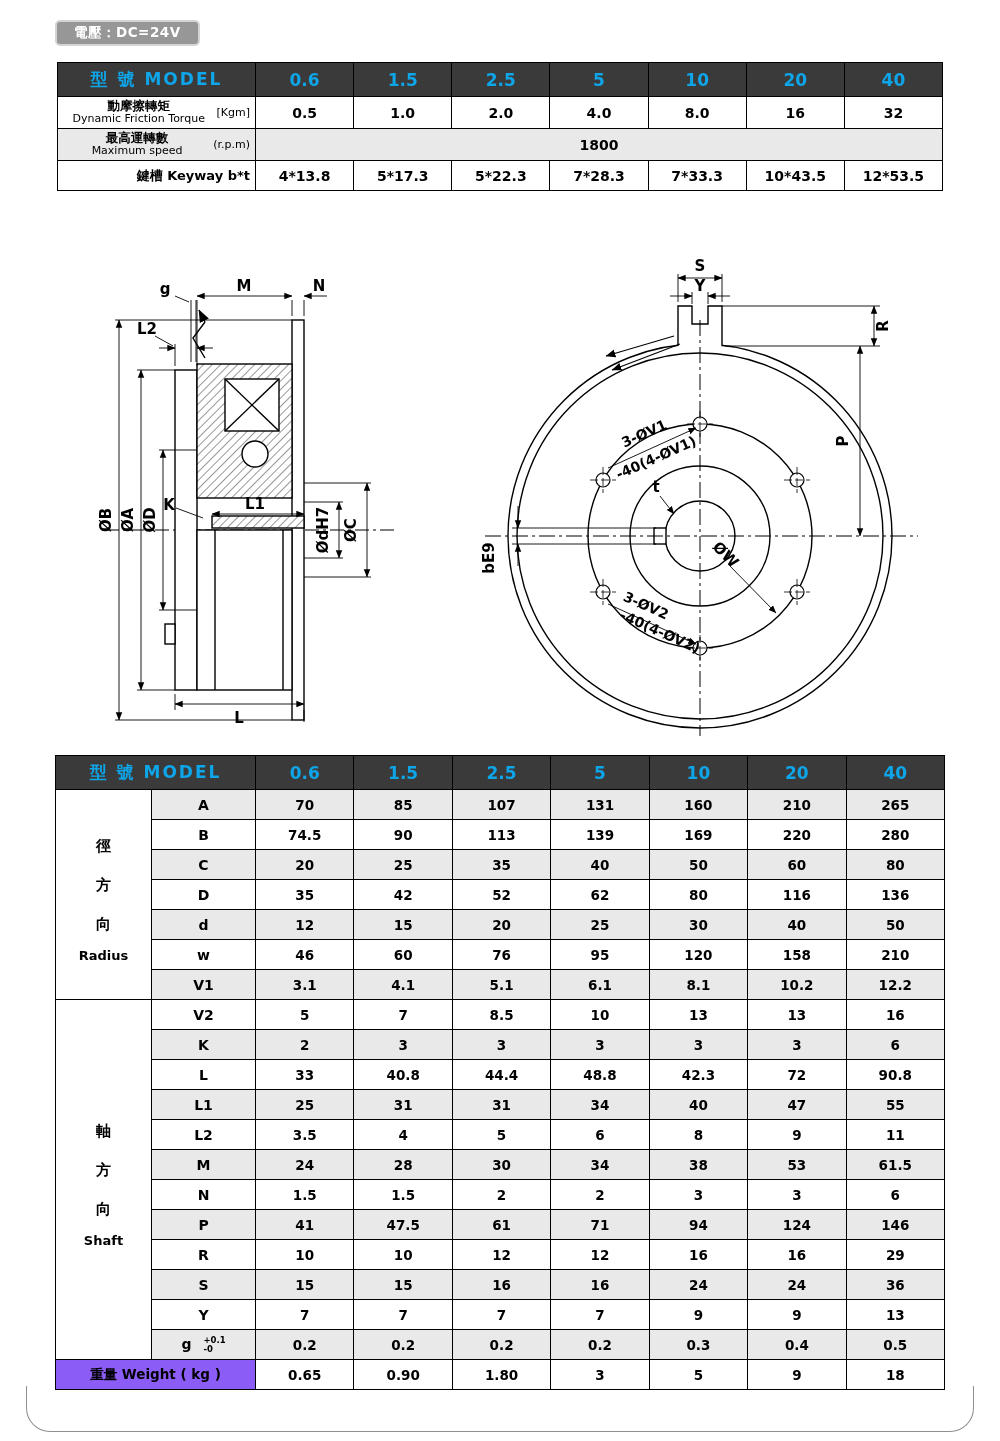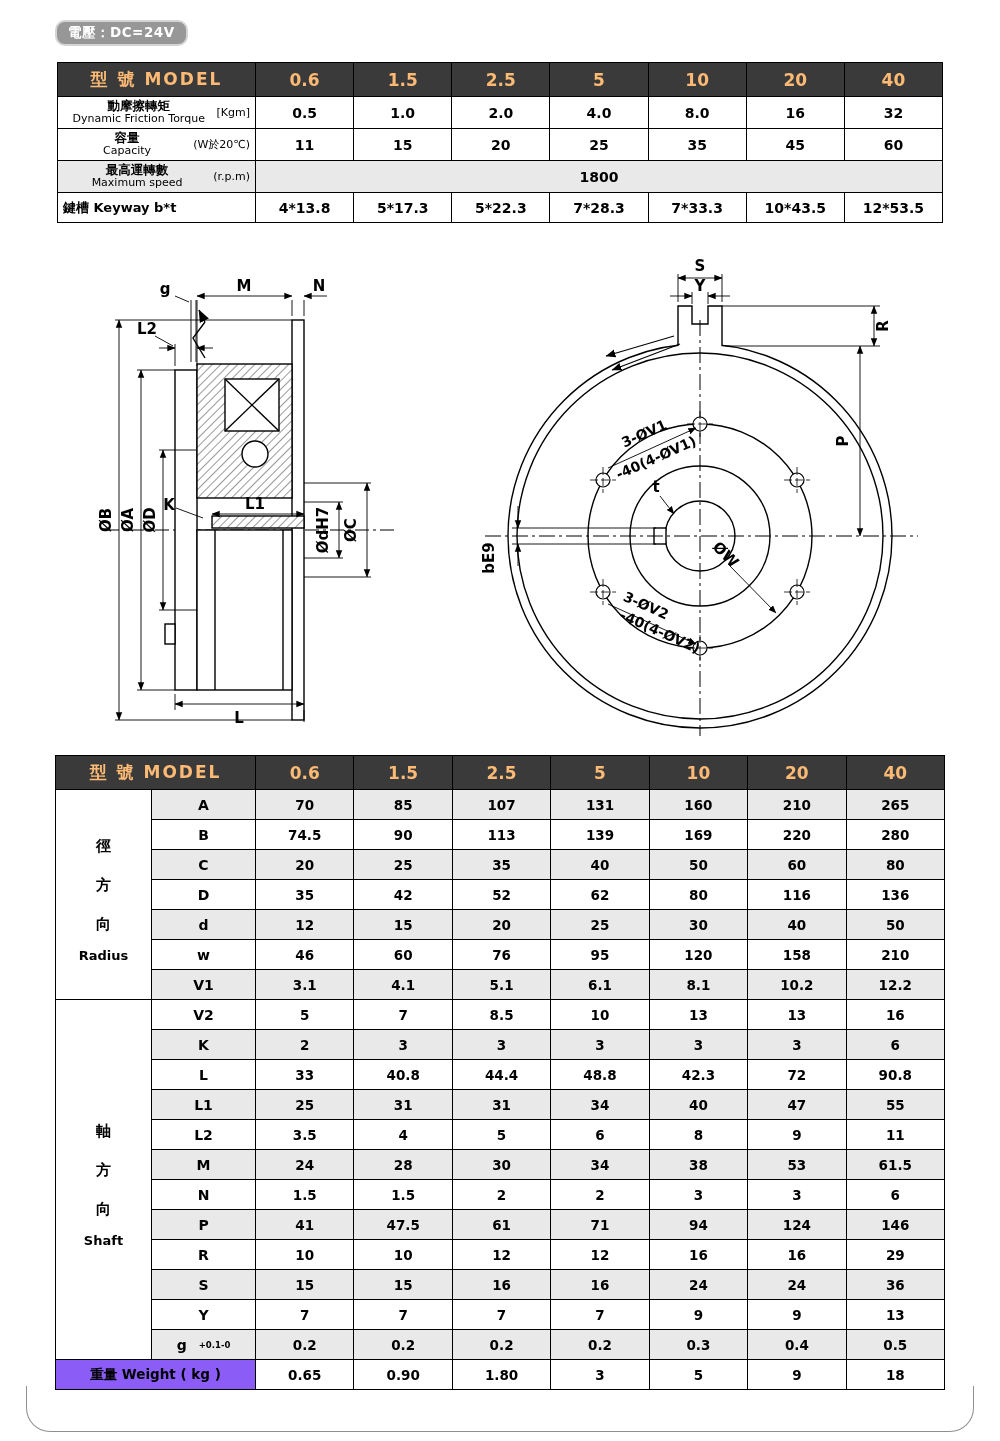--- a/index.html
+++ b/index.html
@@ -1,47 +1,47 @@
 <!DOCTYPE html>
 <html><head>
 <meta charset="utf-8">
 <style>
   * { box-sizing: border-box; margin: 0; padding: 0; }
   html, body { background: #fff; }
   body { width: 1000px; height: 1441px; font-family: "DejaVu Sans", "Liberation Sans", sans-serif; color: #000; }
   #page { position: relative; width: 1000px; height: 1441px; overflow: hidden; background: #fff; }
 
   .badge { position: absolute; left: 55px; top: 20px; background: #979797; color: #fff;
-           font-size: 13.5px; font-weight: bold; padding: 2px 11px; border-radius: 10px;
+           font-size: 13.5px; font-weight: bold; padding: 2px 17px; border-radius: 5px;
            border: 2px solid #d4d4d4; letter-spacing: .5px; }
 
   table { border-collapse: collapse; table-layout: fixed; background: #fff; }
   th, td { border: 1px solid #000; text-align: center; vertical-align: middle; }
-  thead th { background: #3a3a3a; color: #fdba74; font-weight: bold; font-size: 17px; height: 34px; }
+  thead th { background: #3a3a3a; color: #0ea5e9; font-weight: bold; font-size: 17px; height: 34px; }
   th.model-th { font-size: 17px; letter-spacing: 2px; }
   tr.shade td { background: #e9e9e9; }
 
   .spec-table { position: absolute; left: 57px; top: 62px; width: 886px; }
   .spec-table td { height: 30px; padding: 2px 2px; }
   .spec-table .val-cell { font-size: 14px; font-weight: bold; }
   .lblwrap { display: flex; align-items: center; justify-content: center; gap: 2px; padding: 0 3px; }
   .lbltext { flex: 1; text-align: center; line-height: 1.15; }
   .lbltext .zh { font-size: 12.5px; font-weight: bold; }
   .lbltext .en { font-size: 11px; }
   .lblwrap .unit { font-size: 11px; white-space: nowrap; }
-  .lblinline { width: 100%; text-align: left; font-size: 13px; font-weight: bold; }
+  .lblinline { width: 100%; text-align: right; font-size: 13px; font-weight: bold; }
 
   .dim-table { position: absolute; left: 55px; top: 755px; width: 890px; }
   .dim-table td { height: 30px; padding: 1px 2px; }
   .dim-table .val-cell { font-size: 13.5px; font-weight: bold; }
   .dim-table .name-cell { font-size: 14px; font-weight: bold; }
   .group-cell { background: #fff !important; }
   .group-cell .gzh { white-space: pre-line; font-size: 15px; font-weight: bold; line-height: 2.6; }
   .group-cell .gen { font-size: 13px; font-weight: bold; margin-top: 4px; }
-  .tol { display: inline-flex; flex-direction: row; font-size: 8.5px; line-height: 1.05;
+  .tol { display: inline-flex; flex-direction: column; font-size: 8.5px; line-height: 1.05;
          vertical-align: middle; margin-left: 12px; text-align: left; }
   .tol i { font-style: normal; }
   .weight-label { font-size: 13.5px; font-weight: bold; background: #8b5cf6; }
 
   .drawings { position: absolute; left: 55px; top: 258px; width: 890px; height: 492px; }
   .draw-left  { position: absolute; left: 0;   top: 0; }
   .draw-right { position: absolute; left: 405px; top: 0; }
   svg text { font-family: "DejaVu Sans", "Liberation Sans", sans-serif; }
 
   .bottom-frame { position: absolute; left: 26px; top: 1386px; width: 948px; height: 46px;
@@ -88,38 +88,20 @@
               <div class="unit">[Kgm]</div>
             </div>
           </td>
           <td class="val-cell">0.5</td>
           <td class="val-cell">1.0</td>
           <td class="val-cell">2.0</td>
           <td class="val-cell">4.0</td>
           <td class="val-cell">8.0</td>
           <td class="val-cell">16</td>
           <td class="val-cell">32</td>
-        </tr>
-        <tr>
-          <td class="label-cell">
-            <div class="lblwrap">
-              <div class="lbltext">
-                <div class="zh">容量</div>
-                <div class="en">Capacity</div>
-              </div>
-              <div class="unit">(W於20℃)</div>
-            </div>
-          </td>
-          <td class="val-cell">11</td>
-          <td class="val-cell">15</td>
-          <td class="val-cell">20</td>
-          <td class="val-cell">25</td>
-          <td class="val-cell">35</td>
-          <td class="val-cell">45</td>
-          <td class="val-cell">60</td>
         </tr>
         <tr class="shade">
           <td class="label-cell">
             <div class="lblwrap">
               <div class="lbltext">
                 <div class="zh">最高運轉數</div>
                 <div class="en">Maximum speed</div>
               </div>
               <div class="unit">(r.p.m)</div>
             </div>

